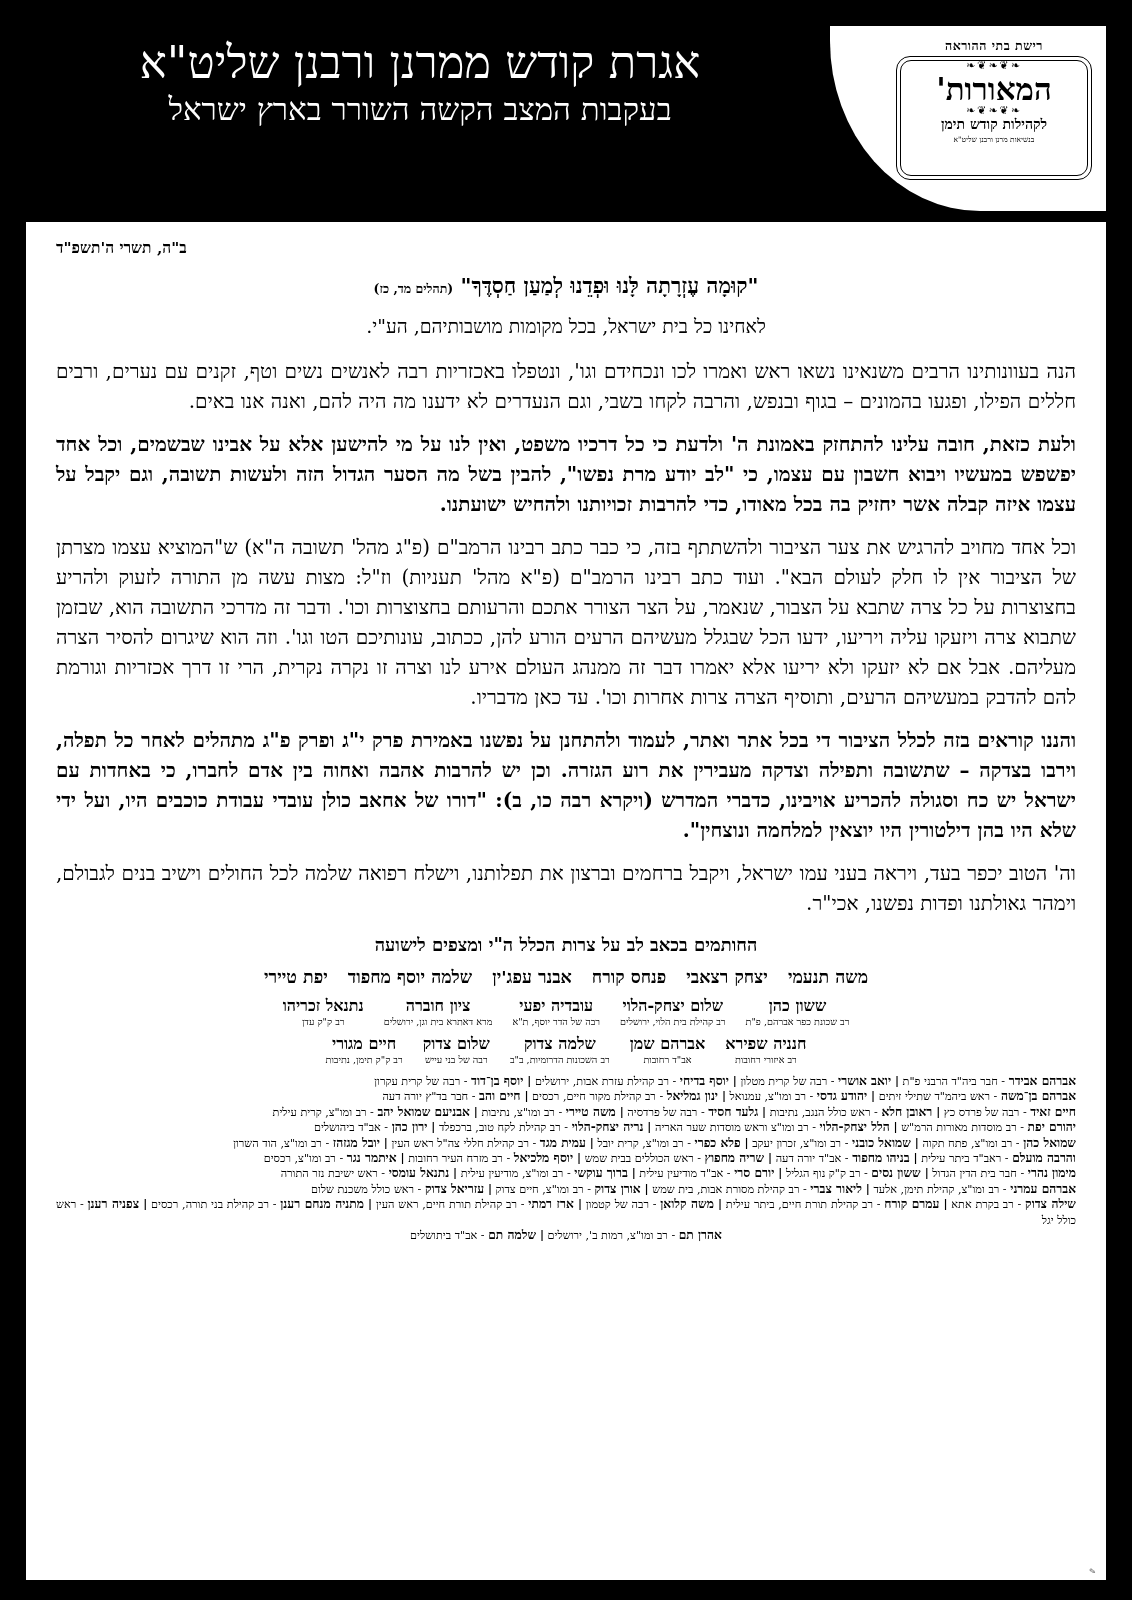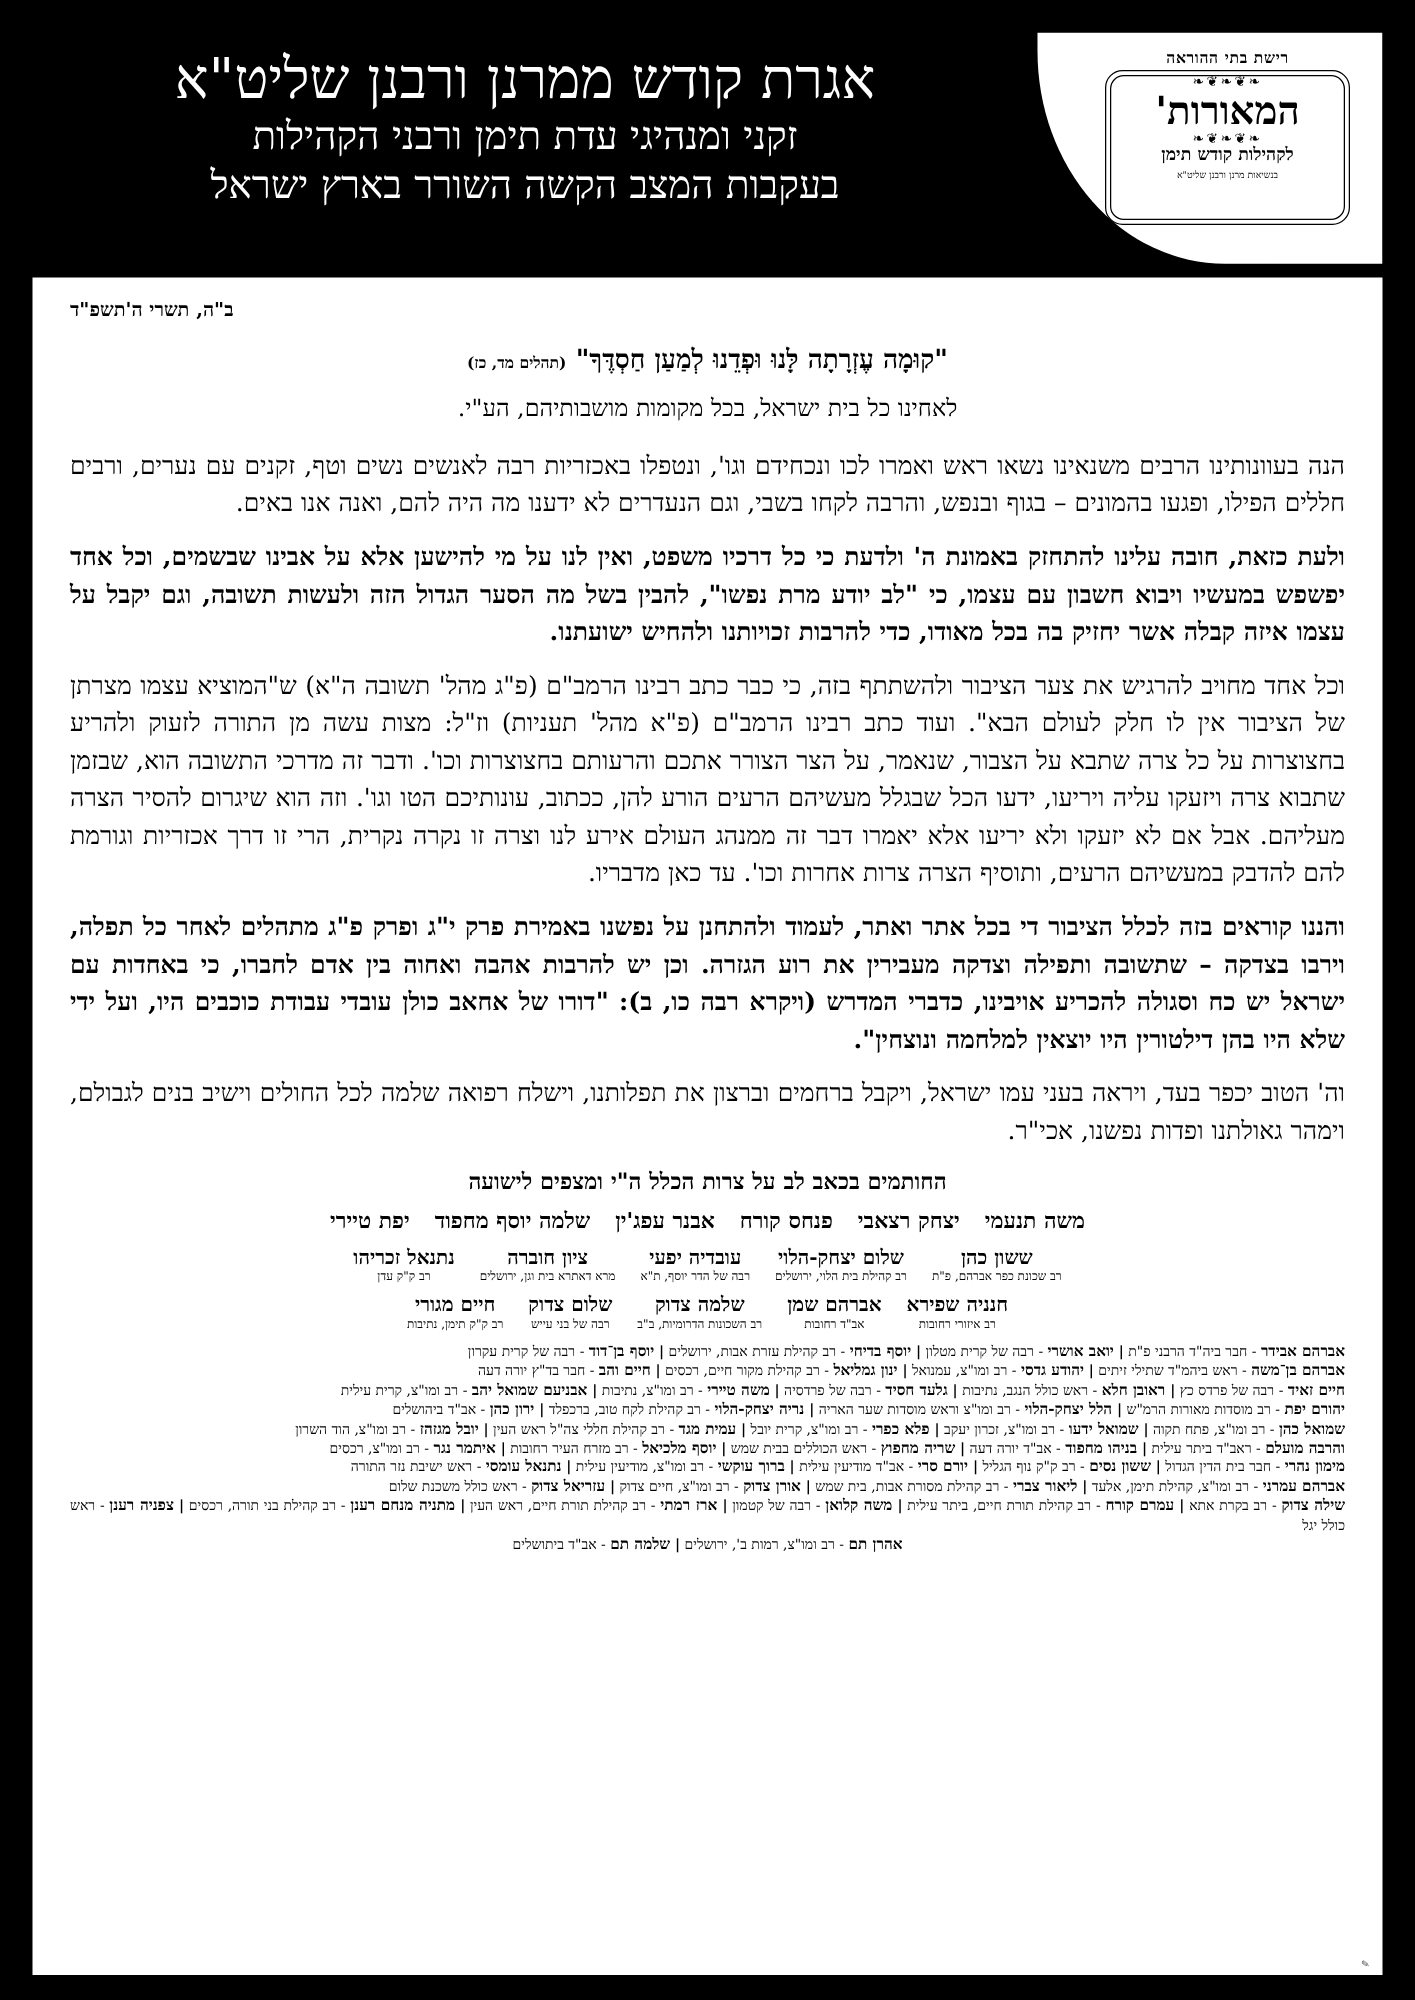--- a/index.html
+++ b/index.html
@@ -25,21 +25,21 @@
   }
   .logo-plate{
     position:absolute;
     top:0;right:0;
     width:276px;height:185px;
     background:#fff;
     border-bottom-left-radius:150px 170px;
   }
   .logo-inner{
     position:absolute;
-    top:8px;right:16px;
+    top:8px;right:4px;
     width:216px;height:166px;
     color:#000;
     text-align:center;
   }
   .logo-arc{
     font-size:12.5px;
     font-weight:bold;
     letter-spacing:.5px;
     margin-top:4px;
     font-family:"DejaVu Serif","Liberation Serif",serif;
@@ -223,21 +223,20 @@
           <div class="logo-name">המאורות'</div>
           <div class="logo-flourish">❧❦❧❦❧</div>
           <div class="logo-sub">לקהילות קודש תימן</div>
           <div class="logo-tiny">בנשיאות מרנן ורבנן שליט"א</div>
         </div>
       </div>
     </div>
 
     <div class="titles">
       <div class="title-main">אגרת קודש ממרנן ורבנן שליט"א</div>
-      <div class="title-sub1">זקני ומנהיגי עדת תימן ורבני הקהילות</div>
       <div class="title-sub2">בעקבות המצב הקשה השורר בארץ ישראל</div>
     </div>
   </div>
 
   <div class="sheet">
 
     <div class="date-line">ב"ה, תשרי ה'תשפ"ד</div>
 
     <div class="verse">
       <span>"קוּמָה עֶזְרָתָה לָּנוּ וּפְדֵנוּ לְמַעַן חַסְדֶּךָ"</span>
@@ -317,21 +316,21 @@
           <div class="nm">חיים מגורי</div>
           <div class="rl">רב ק"ק תימן, נתיבות</div>
         </div>
       </div>
 
     <div class="dense">
         <div><b>אברהם אבידר</b><span> - חבר ביה"ד הרבני פ"ת </span><span class="sep">| </span><b>יואב אושרי</b><span> - רבה של קרית מטלון </span><span class="sep">| </span><b>יוסף בדיחי</b><span> - רב קהילת עזרת אבות, ירושלים </span><span class="sep">| </span><b>יוסף בן־דוד</b><span> - רבה של קרית עקרון </span></div>
         <div><b>אברהם בן־משה</b><span> - ראש ביהמ"ד שתילי זיתים </span><span class="sep">| </span><b>יהודע גדסי</b><span> - רב ומו"צ, עמנואל </span><span class="sep">| </span><b>ינון גמליאל</b><span> - רב קהילת מקור חיים, רכסים </span><span class="sep">| </span><b>חיים והב</b><span> - חבר בד"ץ יורה דעה </span></div>
         <div><b>חיים זאיד</b><span> - רבה של פרדס כץ </span><span class="sep">| </span><b>ראובן חלא</b><span> - ראש כולל הנגב, נתיבות </span><span class="sep">| </span><b>גלעד חסיד</b><span> - רבה של פרדסיה </span><span class="sep">| </span><b>משה טיירי</b><span> - רב ומו"צ, נתיבות </span><span class="sep">| </span><b>אבניעם שמואל יהב</b><span> - רב ומו"צ, קרית עילית </span></div>
         <div><b>יהורם יפת</b><span> - רב מוסדות מאורות הרמ"ש </span><span class="sep">| </span><b>הלל יצחק-הלוי</b><span> - רב ומו"צ וראש מוסדות שער האריה </span><span class="sep">| </span><b>נריה יצחק-הלוי</b><span> - רב קהילת לקח טוב, ברכפלד </span><span class="sep">| </span><b>ירון כהן</b><span> - אב"ד ביהושלים </span></div>
-        <div><b>שמואל כהן</b><span> - רב ומו"צ, פתח תקוה </span><span class="sep">| </span><b>שמואל ידעו</b><span> - רב ומו"צ, זכרון יעקב </span><span class="sep">| </span><b>פלא כפרי</b><span> - רב ומו"צ, קרית יובל </span><span class="sep">| </span><b>עמית מגד</b><span> - רב קהילת חללי צה"ל ראש העין </span><span class="sep">| </span><b>יובל מגזהז</b><span> - רב ומו"צ, הוד השרון </span></div>
+        <div><b>שמואל כהן</b><span> - רב ומו"צ, פתח תקוה </span><span class="sep">| </span><b>שמואל כובני</b><span> - רב ומו"צ, זכרון יעקב </span><span class="sep">| </span><b>פלא כפרי</b><span> - רב ומו"צ, קרית יובל </span><span class="sep">| </span><b>עמית מגד</b><span> - רב קהילת חללי צה"ל ראש העין </span><span class="sep">| </span><b>יובל מגזהז</b><span> - רב ומו"צ, הוד השרון </span></div>
         <div><b>והרבה מועלם</b><span> - ראב"ד ביתר עילית </span><span class="sep">| </span><b>בניהו מחפוד</b><span> - אב"ד יורה דעה </span><span class="sep">| </span><b>שריה מחפוץ</b><span> - ראש הכוללים בבית שמש </span><span class="sep">| </span><b>יוסף מלכיאל</b><span> - רב מזרח העיר רחובות </span><span class="sep">| </span><b>איתמר נגר</b><span> - רב ומו"צ, רכסים </span></div>
         <div><b>מימון נהרי</b><span> - חבר בית הדין הגדול </span><span class="sep">| </span><b>ששון נסים</b><span> - רב ק"ק נוף הגליל </span><span class="sep">| </span><b>יורם סרי</b><span> - אב"ד מודיעין עילית </span><span class="sep">| </span><b>ברוך עוקשי</b><span> - רב ומו"צ, מודיעין עילית </span><span class="sep">| </span><b>נתנאל עומסי</b><span> - ראש ישיבת נזר התורה </span></div>
         <div><b>אברהם עמרני</b><span> - רב ומו"צ, קהילת תימן, אלעד </span><span class="sep">| </span><b>ליאור צברי</b><span> - רב קהילת מסורת אבות, בית שמש </span><span class="sep">| </span><b>אורן צדוק</b><span> - רב ומו"צ, חיים צדוק </span><span class="sep">| </span><b>עזריאל צדוק</b><span> - ראש כולל משכנת שלום </span></div>
         <div><b>שילה צדוק</b><span> - רב בקרת אתא </span><span class="sep">| </span><b>עמרם קורח</b><span> - רב קהילת תורת חיים, ביתר עילית </span><span class="sep">| </span><b>משה קלואן</b><span> - רבה של קטמון </span><span class="sep">| </span><b>ארז רמתי</b><span> - רב קהילת תורת חיים, ראש העין </span><span class="sep">| </span><b>מתניה מנחם רענן</b><span> - רב קהילת בני תורה, רכסים </span><span class="sep">| </span><b>צפניה רענן</b><span> - ראש כולל יגל </span></div>
         <div class="dense-last"><b>אהרן תם</b><span> - רב ומו"צ, רמות ב', ירושלים </span><span class="sep">| </span><b>שלמה תם</b><span> - אב"ד ביתושלים </span></div>
       </div>
 
     <div class="corner-mark">✎</div>
   </div>
 </div>

